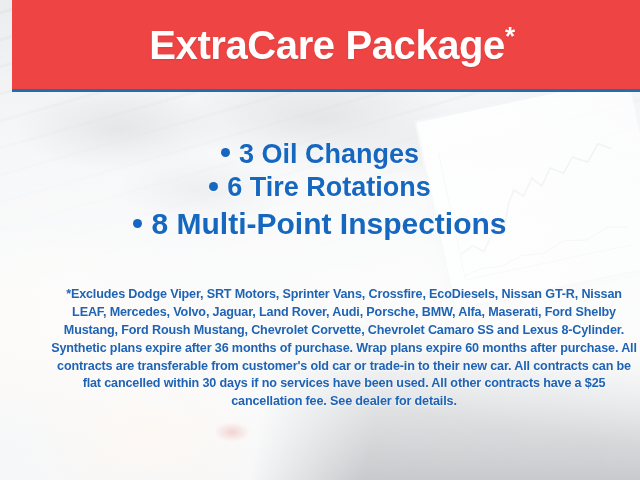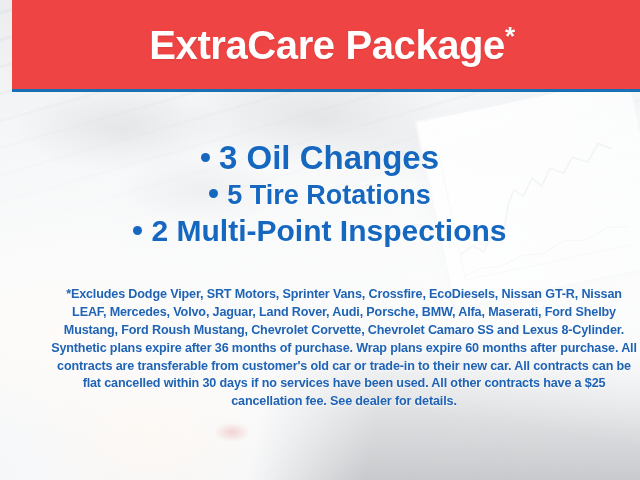--- a/index.html
+++ b/index.html
@@ -149,21 +149,21 @@
     display: inline-block;
     width: 9px;
     height: 9px;
     border-radius: 50%;
     background: #1567c0;
     vertical-align: middle;
     margin-right: 9px;
     position: relative;
     top: -3px;
   }
-  .f1 { font-size: 33px; }
+  .f1 { font-size: 27px; }
   .f2 { font-size: 27px; }
   .f3 { font-size: 30px; }
 
   
   .disclaimer {
     position: absolute;
     left: 26px;
     top: 286px;
     width: 588px;
     text-align: center;
@@ -196,19 +196,19 @@
     <div class="photo-layer ph-accent"></div>
     <div class="photo-layer ph-wash"></div>
   </div>
 
   <div class="banner">
     <div class="banner-title"><span>ExtraCare Package</span><span class="star">*</span></div>
   </div>
 
   <div class="features">
     <div class="feature f1"><span class="dot"></span><span>3 Oil Changes</span></div>
-    <div class="feature f2"><span class="dot"></span><span>5 Tire Rotations</span></div>
-    <div class="feature f3"><span class="dot"></span><span>2 Multi-Point Inspections</span></div>
+    <div class="feature f2"><span class="dot"></span><span>6 Tire Rotations</span></div>
+    <div class="feature f3"><span class="dot"></span><span>8 Multi-Point Inspections</span></div>
   </div>
 
   <div class="disclaimer">*Excludes Dodge Viper, SRT Motors, Sprinter Vans, Crossfire, EcoDiesels, Nissan GT-R, Nissan LEAF, Mercedes, Volvo, Jaguar, Land Rover, Audi, Porsche, BMW, Alfa, Maserati, Ford Shelby Mustang, Ford Roush Mustang, Chevrolet Corvette, Chevrolet Camaro SS and Lexus 8-Cylinder. Synthetic plans expire after 36 months of purchase. Wrap plans expire 60 months after purchase. All contracts are transferable from customer's old car or trade-in to their new car. All contracts can be flat cancelled within 30 days if no services have been used. All other contracts have a $25 cancellation fee. See dealer for details.</div>
 
 </div>
 
 </body></html>

